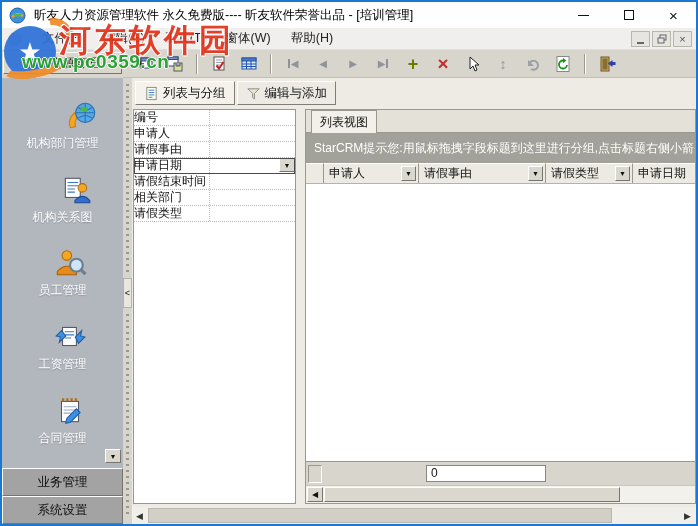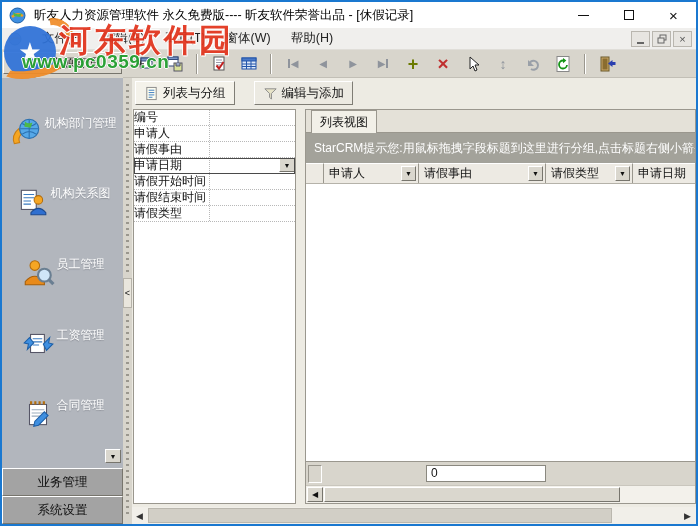--- a/index.html
+++ b/index.html
@@ -32,38 +32,38 @@
   .tb-sep { width:2px; height:20px; border-left:1px solid #9a978e; border-right:1px solid #fff; margin:0 3px; }
   .nav-glyph { color:#8f949c; font-size:10px; line-height:1; }
   .nav-bar { width:2px; height:9px; background:#8f949c; display:inline-block; }
   .nav-wrap { display:flex; align-items:center; gap:1px; }
   .plus-glyph { color:#6b7a00; font-size:18px; font-weight:bold; line-height:1; }
   .del-glyph { color:#c03030; font-size:19px; font-weight:bold; line-height:1; }
   .updown-glyph { color:#8f949c; font-size:14px; font-weight:bold; line-height:1; }
 
   
   .sidebar-body { position:absolute; left:0; top:76px; width:121px; height:390px; background:#b2b6bd; display:flex; flex-direction:column; justify-content:space-evenly; align-items:center; }
-  .sb-item { display:flex; align-items:flex-start; gap:2px; }
+  .sb-item { display:flex; flex-direction:column; align-items:flex-end; gap:2px; }
   .sb-item svg { width:34px; height:34px; }
   .sb-label { font-size:12px; color:#fff; text-shadow:0 1px 1px #8a8e96; white-space:nowrap; }
   .sb-scrollbtn { position:absolute; left:103px; top:447px; width:16px; height:14px; background:#dad7ce; border:1px solid #fff; border-right-color:#77756d; border-bottom-color:#77756d; font-size:7px; color:#111; display:flex; align-items:center; justify-content:center; }
   .sidebar-buttons { position:absolute; left:0; top:466px; width:121px; height:56px; display:flex; flex-direction:column; }
   .sb-btn { flex:1; background:#a3a3a3; border:1px solid #fff; border-right-color:#77756d; border-bottom-color:#77756d; border-top-color:#fff; font-size:12.5px; color:#111; display:flex; align-items:center; justify-content:center; }
 
   
   .splitter { position:absolute; left:121px; top:76px; width:9px; height:446px; background:#d8d5cc; }
   .split-dots { position:absolute; left:3px; width:3px; background-image:repeating-linear-gradient(#9a978e 0 2px, transparent 2px 6px); }
   .split-dots.top { top:6px; height:190px; }
   .split-dots.bot { top:236px; height:200px; }
   .split-handle { position:absolute; left:0; top:200px; width:9px; height:30px; background:#e9e6dd; border:1px solid #b5b2a9; font-size:9px; color:#111; display:flex; align-items:center; justify-content:center; }
 
   
   .content-bg { position:absolute; left:130px; top:76px; width:564px; height:446px; background:#edebe3; }
 
-  .tabs-row { position:absolute; left:133px; top:79px; height:24px; display:flex; gap:19px;border-radius:10px; }
+  .tabs-row { position:absolute; left:133px; top:79px; height:24px; display:flex; gap:2px;border-radius:10px; }
   .view-tab { height:24px; background:#eceae2; border:1px solid #7f7d75; border-top-color:#fff; border-left-color:#fff; display:flex; align-items:center; gap:4px; padding:0 8px; font-size:12.5px; color:#111; }
   .view-tab.active { background:#f4f2ea; }
   .view-tab svg { width:15px; height:15px; }
 
   
   .form-panel { position:absolute; left:131px; top:107px; width:163px; height:395px; background:#fff; border:1px solid #9a978e; }
   .frow { display:flex; height:16px; border-bottom:1px dotted #b8b8b8; }
   .flabel { width:76px; padding-left:0; font-size:12px; color:#111; line-height:15px; white-space:nowrap; overflow:hidden; border-right:1px dotted #b8b8b8; }
   .fval { flex:1; }
   .frow.selected { outline:1px solid #4a4a4a; outline-offset:-1px; position:relative; }
@@ -107,21 +107,21 @@
 <body>
 
 <div class="window">
 
   <div class="titlebar">
     <svg class="app-icon" viewBox="0 0 17 17">
         <circle cx="8.5" cy="8.5" r="7.5" fill="#3f8fe0" stroke="#1c5fa8"></circle>
         <path d="M3 10 q5 -5 11 -1" stroke="#f0a020" stroke-width="2.5" fill="none"></path>
         <path d="M4 5 q4 4 9 1 l-2 4 -6 -1z" fill="#4db848"></path>
       </svg>
-    <span class="title-text">昕友人力资源管理软件 永久免费版---- 昕友软件荣誉出品 - [休假记录]</span>
+    <span class="title-text">昕友人力资源管理软件 永久免费版---- 昕友软件荣誉出品 - [培训管理]</span>
     <div class="title-controls">
       <div class="tc-btn">
           <span class="min-glyph"></span>
         </div>
       <div class="tc-btn">
           <span class="max-glyph"></span>
         </div>
       <div class="tc-btn">
           <span class="close-glyph">×</span>
         </div>
@@ -346,25 +346,25 @@
       <div class="fval">
         <div class="combo">
           <div class="combo-field"></div>
           <div class="combo-btn">
               <span>▼</span>
             </div>
         </div>
       </div>
     </div>
     <div class="frow">
-        <div class="flabel">请假开始时间</div>
-        <div class="fval"></div>
-      </div>
-    <div class="frow">
         <div class="flabel">请假结束时间</div>
+        <div class="fval"></div>
+      </div>
+    <div class="frow">
+        <div class="flabel">相关部门</div>
         <div class="fval"></div>
       </div>
     <div class="frow">
         <div class="flabel">请假类型</div>
         <div class="fval"></div>
       </div>
   </div>
 
   <div class="right-panel">
     <div class="rp-tabrow">

